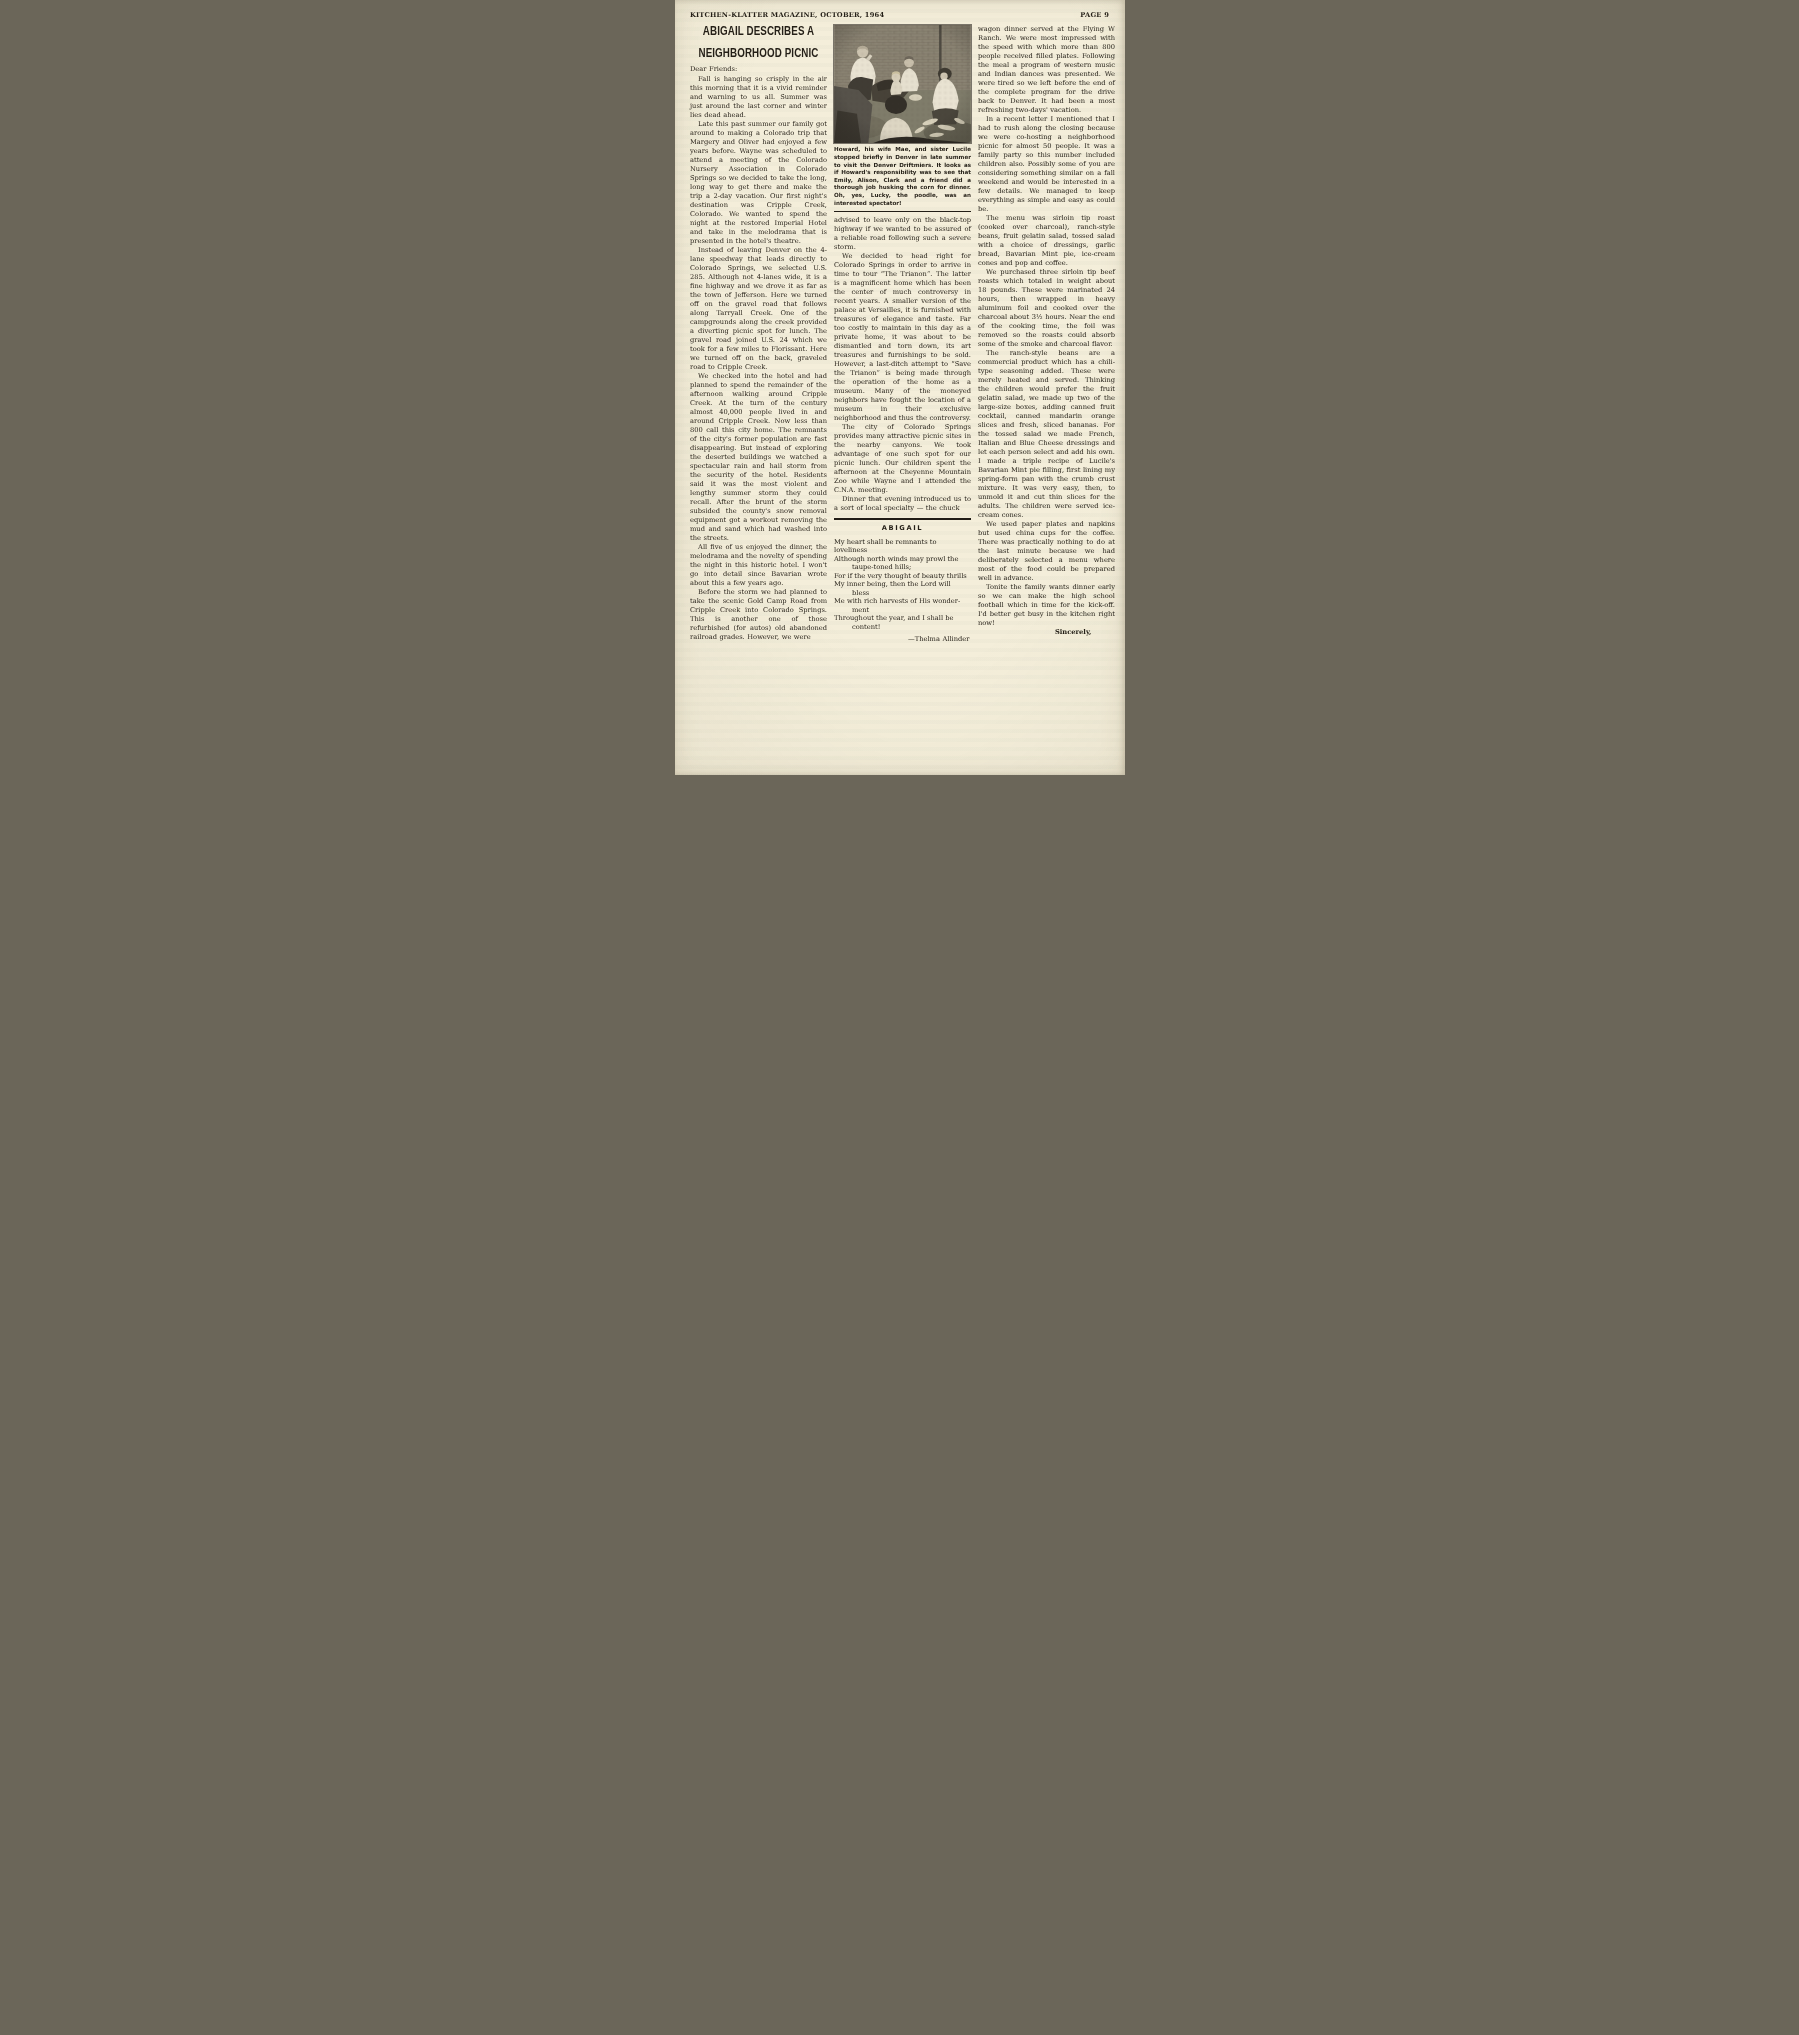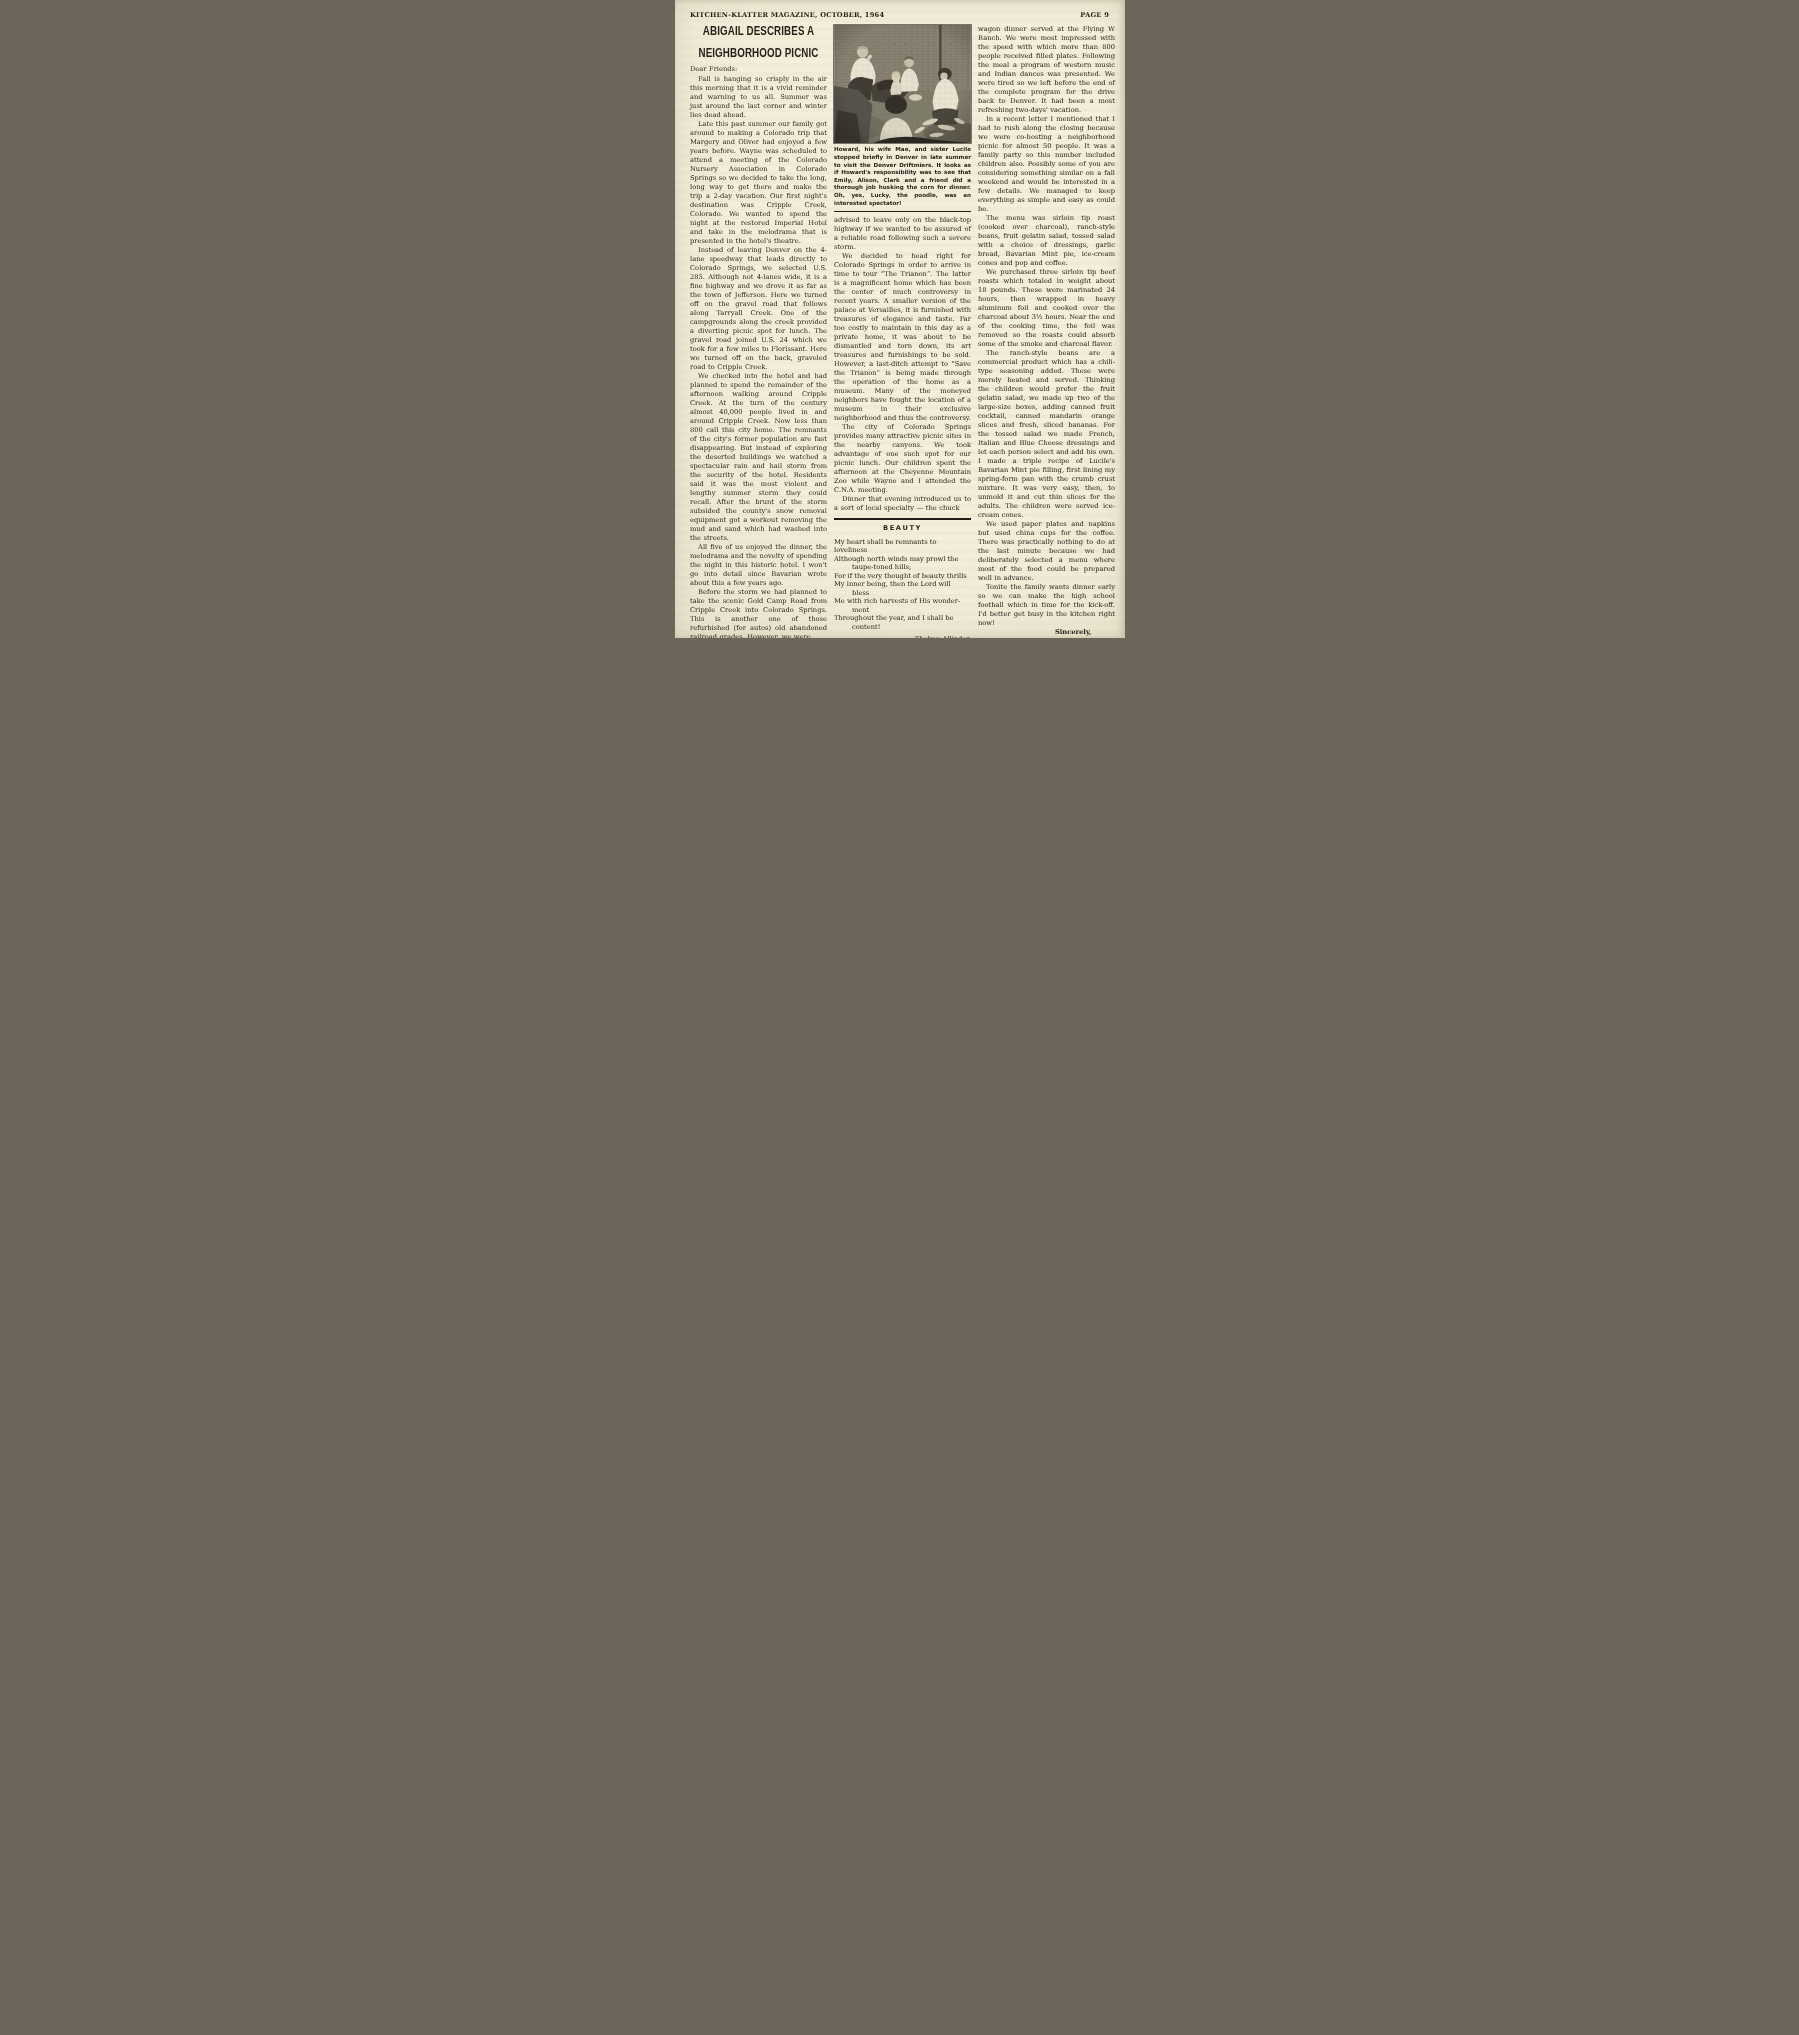--- a/index.html
+++ b/index.html
@@ -1,18 +1,18 @@
 <!DOCTYPE html>
 <html style="font-size:6.5px"><head>
 <meta charset="utf-8">
 <style>
   html,body{margin:0;padding:0;background:#6b6659;}
   .page{
     position:relative;
-    width:450px;height:638px;
+    width:450px;height:775px;
     margin:0 auto;
     background:#f4eeda;
     overflow:hidden;
     font-family:"DejaVu Serif", serif;
     color:#241f17;
     box-shadow:inset 0 0 24.4px rgba(120,105,70,.18), inset -2.4px 0 4.9px rgba(60,50,30,.18);
   }
   .ghost{
     position:absolute;inset:0;pointer-events:none;
     background:
@@ -158,21 +158,21 @@
         </figure>
         <figcaption class="caption" data-name="photo-caption">Howard, his wife Mae, and sister Lucile stopped briefly in Denver in late summer to visit the Denver Driftmiers. It looks as if Howard's responsibility was to see that Emily, Alison, Clark and a friend did a thorough job husking the corn for dinner. Oh, yes, Lucky, the poodle, was an interested spectator!</figcaption>
         <div class="rule thin" data-name="caption-divider-rule"></div>
         <div data-name="middle-column-paragraphs">
             <p data-name="paragraph">advised to leave only on the black-top highway if we wanted to be assured of a reliable road following such a severe storm.</p>
             <p data-name="paragraph">We decided to head right for Colorado Springs in order to arrive in time to tour “The Trianon”. The latter is a magnificent home which has been the center of much controversy in recent years. A smaller version of the palace at Versailles, it is furnished with treasures of elegance and taste. Far too costly to maintain in this day as a private home, it was about to be dismantled and torn down, its art treasures and furnishings to be sold. However, a last-ditch attempt to “Save the Trianon” is being made through the operation of the home as a museum. Many of the moneyed neighbors have fought the location of a museum in their exclusive neighborhood and thus the controversy.</p>
             <p data-name="paragraph">The city of Colorado Springs provides many attractive picnic sites in the nearby canyons. We took advantage of one such spot for our picnic lunch. Our children spent the afternoon at the Cheyenne Mountain Zoo while Wayne and I attended the C.N.A. meeting.</p>
             <p data-name="paragraph">Dinner that evening introduced us to a sort of local specialty — the chuck</p>
           </div>
         <div class="rule thick" data-name="poem-section-rule"></div>
-        <h2 class="poem-title" data-name="poem-title">BEAUTY</h2>
+        <h2 class="poem-title" data-name="poem-title">ABIGAIL</h2>
         <div class="poem" data-name="poem-lines">
             <p data-name="poem-line">My heart shall be remnants to loveliness</p>
             <p data-name="poem-line">Although north winds may prowl the</p>
             <p class="indent2" data-name="poem-line">taupe-toned hills;</p>
             <p data-name="poem-line">For if the very thought of beauty thrills</p>
             <p data-name="poem-line">My inner being, then the Lord will</p>
             <p class="indent2" data-name="poem-line">bless</p>
             <p data-name="poem-line">Me with rich harvests of His wonder-</p>
             <p class="indent2" data-name="poem-line">ment</p>
             <p data-name="poem-line">Throughout the year, and I shall be</p>

